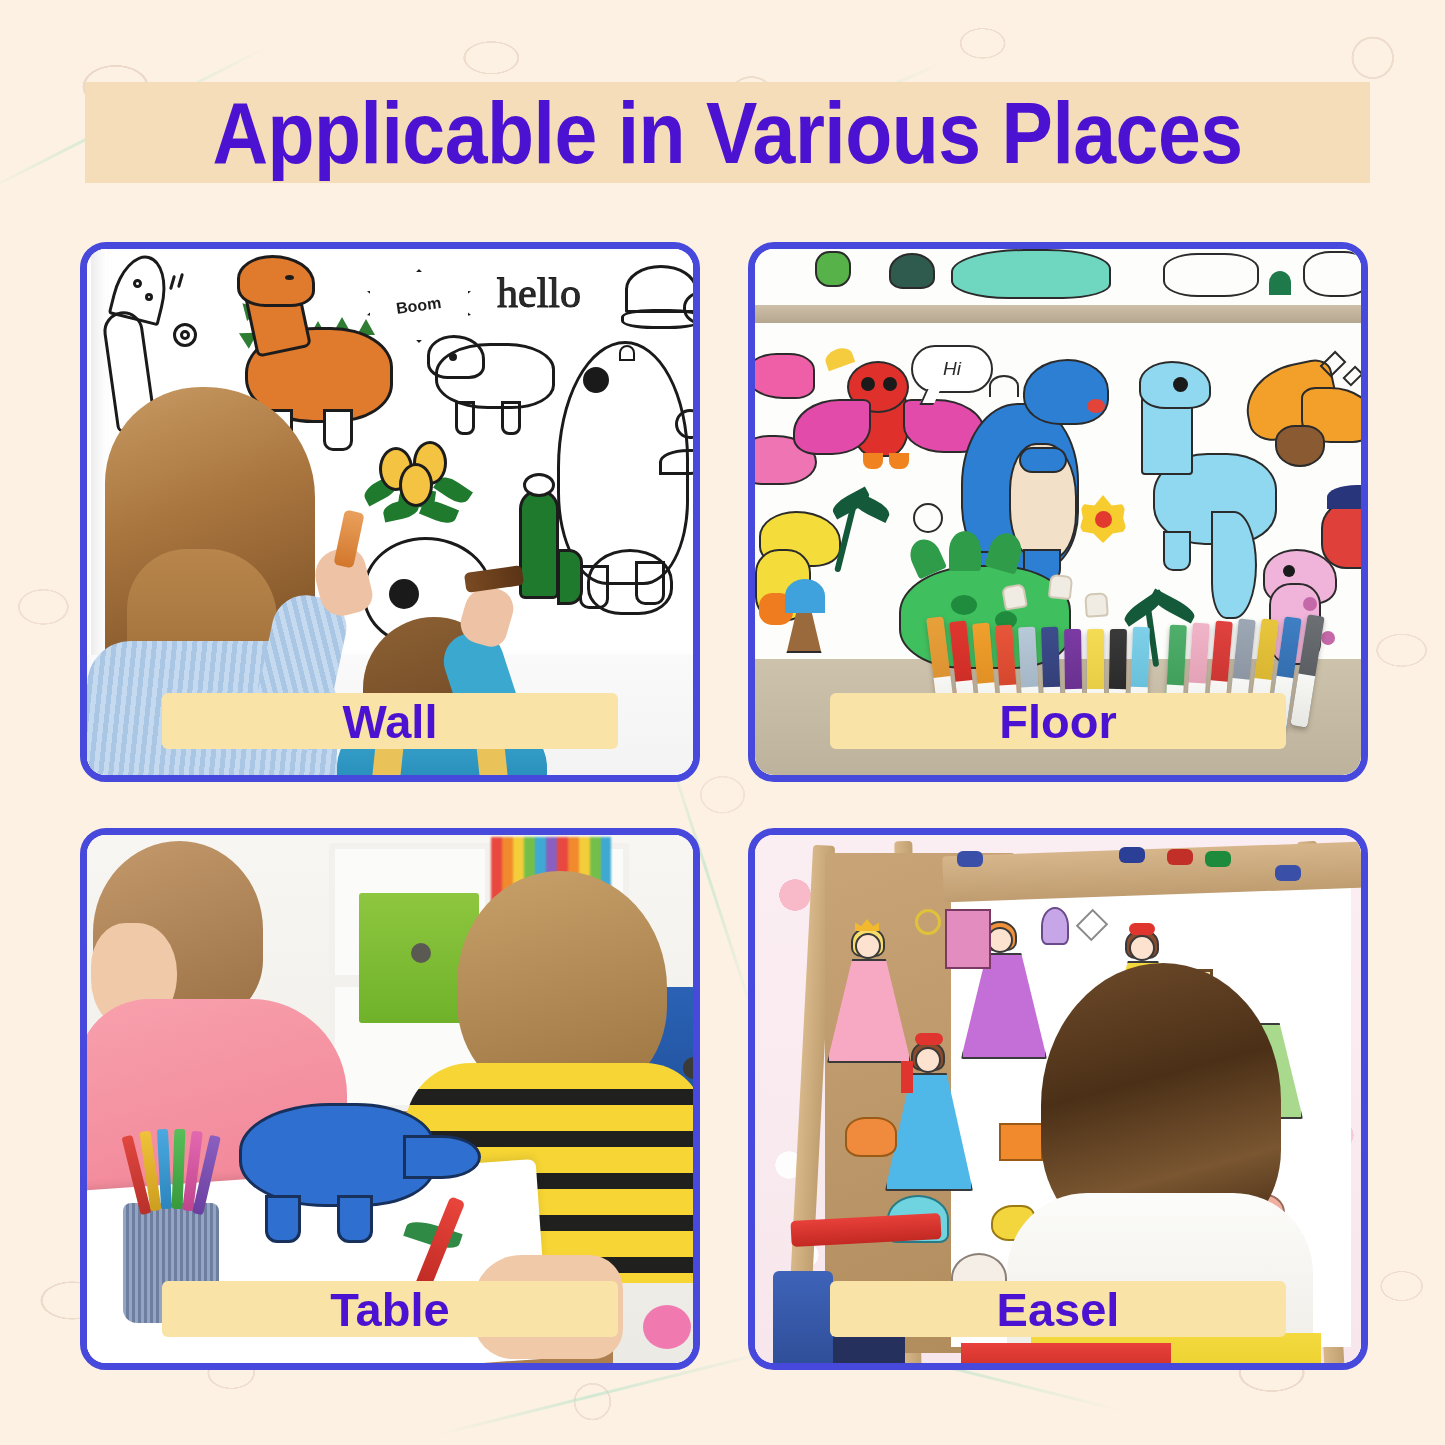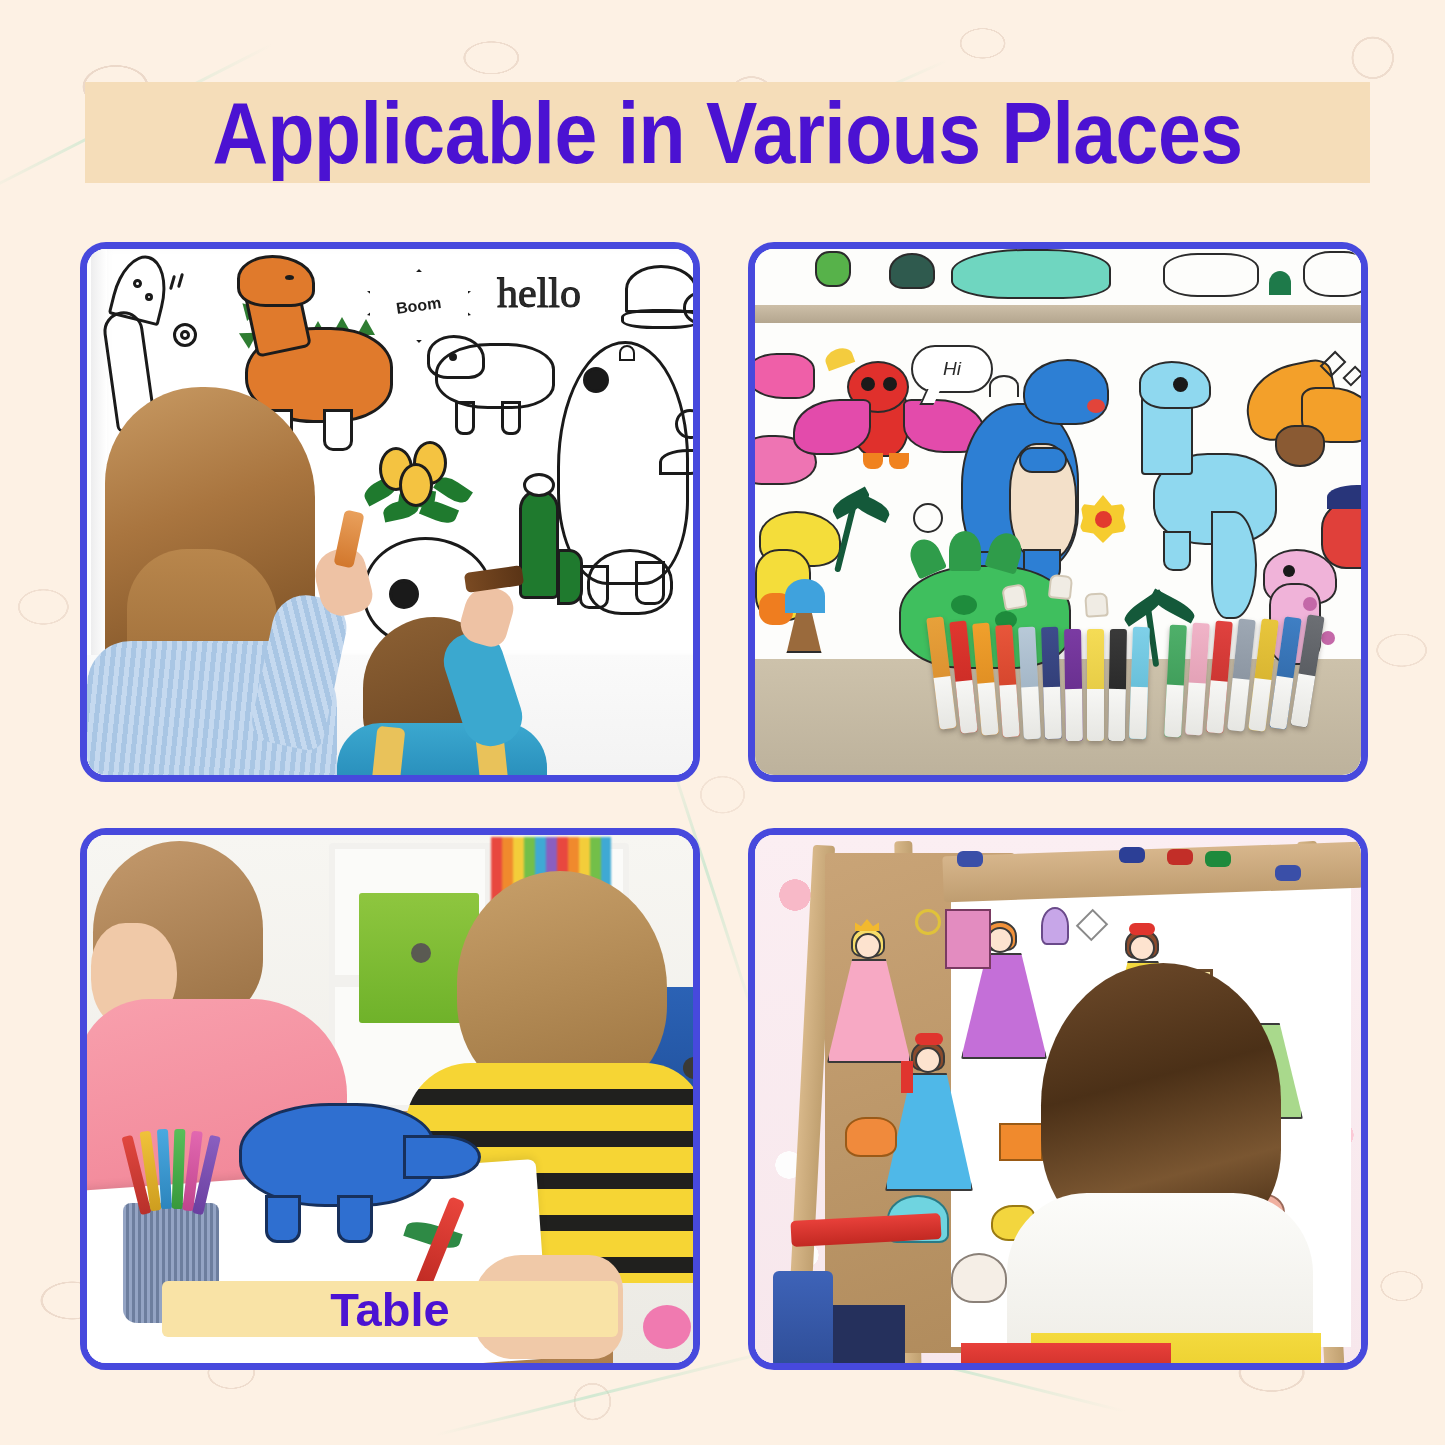--- a/index.html
+++ b/index.html
@@ -549,20 +549,23 @@
 
       <div class="boy-hair"></div>
       <div class="boy-shirt"></div>
       <div class="boy-strap bs1"></div>
       <div class="boy-strap bs2"></div>
       <div class="boy-arm"></div>
       <div class="boy-hand"></div>
       <div class="crayon-dark"></div>
     </div>
 
+    <div class="badge">
+      <span class="badge-text">Wall</span>
+    </div>
   </div>
 
   <div class="card">
     <div class="photo floor-scene">
       <div class="floor-topstrip"></div>
       <div class="floor-rail"></div>
       <div class="floor-paper"></div>
       <div class="floor-ground"></div>
 
       <div class="cd cd-body" style="left:60px;top:2px;width:36px;height:36px;background:#57b24a;border-radius:40%;"></div>
@@ -666,20 +669,23 @@
       <div class="marker" style="left:478px;top:370px;background:linear-gradient(180deg,#9ea8b4,#7d8793);transform:rotate(6deg);"></div>
       <div class="marker" style="left:500px;top:370px;background:linear-gradient(180deg,#e8c63c,#cda82a);transform:rotate(7deg);"></div>
       <div class="marker" style="left:522px;top:368px;background:linear-gradient(180deg,#3f7fc4,#2a5f9c);transform:rotate(8deg);"></div>
       <div class="marker" style="left:544px;top:366px;background:linear-gradient(180deg,#6c6f74,#4c4f54);transform:rotate(9deg);"></div>
 
       <div class="marker-cap" style="left:248px;top:336px;transform:rotate(-10deg);"></div>
       <div class="marker-cap" style="left:294px;top:326px;transform:rotate(6deg);"></div>
       <div class="marker-cap" style="left:330px;top:344px;transform:rotate(-4deg);"></div>
     </div>
 
+    <div class="badge">
+      <span class="badge-text">Floor</span>
+    </div>
   </div>
 
   <div class="card">
     <div class="photo table-scene">
       <div class="room-wall"></div>
       <div class="shelf-unit"></div>
       <div class="shelf-divider" style="left:242px;top:140px;width:300px;height:12px;"></div>
       <div class="shelf-divider" style="left:398px;top:8px;width:12px;height:268px;"></div>
       <div class="rainbow-books"></div>
       <div class="shelf-cube-green"></div>
@@ -784,15 +790,18 @@
       <div class="easel-girl-hair"></div>
       <div class="easel-girl-shirt"></div>
       <div class="easel-girl-skirt"></div>
 
       <div class="easel-red-tray"></div>
       <div class="easel-red-base"></div>
       <div class="easel-navy"></div>
       <div class="easel-chair"></div>
     </div>
 
+    <div class="badge">
+      <span class="badge-text">Easel</span>
+    </div>
   </div>
 
 </div>
 
 </body></html>

